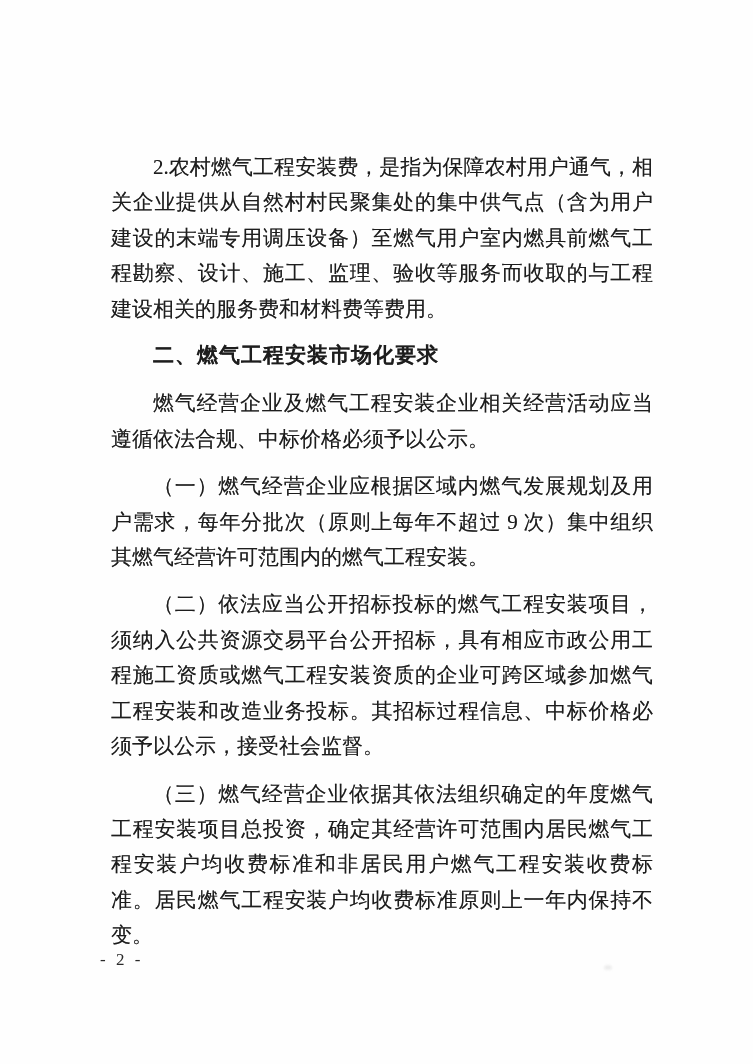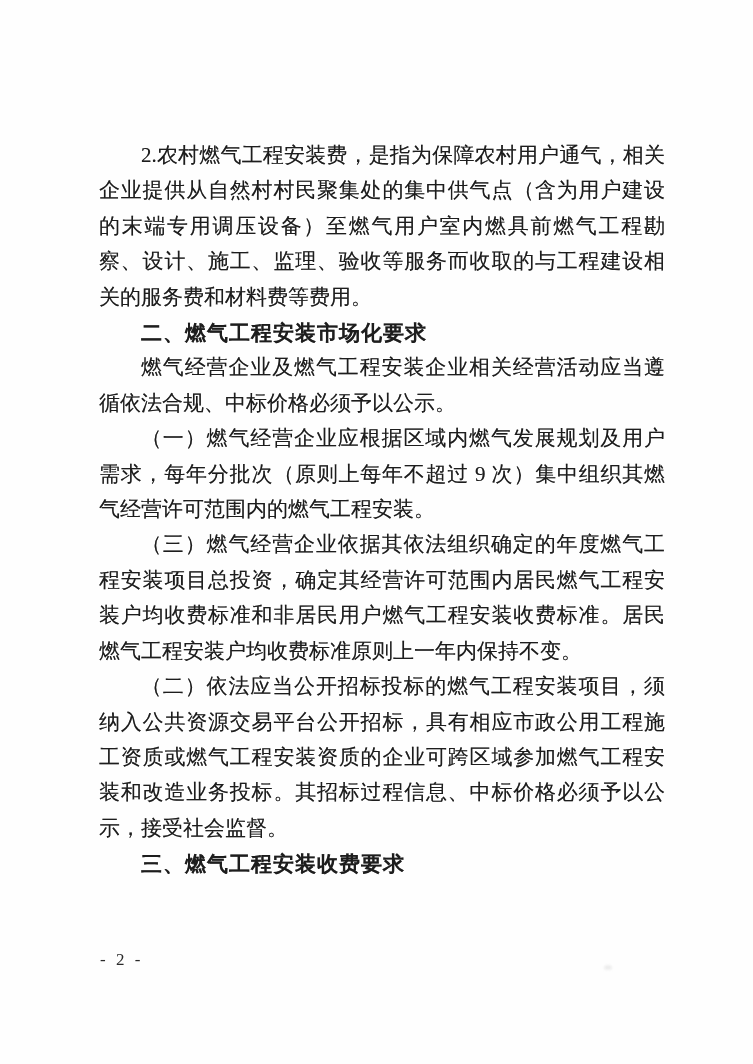--- a/index.html
+++ b/index.html
@@ -20,31 +20,31 @@
     left: 99px;
     top: 138px;
     width: 566px;
     color: #1d1d1d;
     font-size: 21px;
     line-height: 35.4px;
     text-align: justify;
     text-justify: inter-ideograph;
   }
   .content p {
-    margin: 0;
+    margin: 12px;
     padding: 0;
     text-indent: 2em;
   }
   .para-body {
     font-weight: 400;
     
     text-shadow: 0 0 0.4px rgba(30,30,30,0.55);
   }
   .para-heading {
-    font-family: Liberation Sans, sans-serif;
+    font-family: Liberation Mono, monospace;
     font-weight: 700;
     letter-spacing: 1px;
     text-shadow: 0 0 0.4px rgba(20,20,20,0.6);
   }
   .page-number {
     position: absolute;
     left: 100px;
     top: 950px;
     font-size: 17px;
     letter-spacing: 3px;
@@ -65,22 +65,21 @@
 </head>
 <body>
 
 <div class="page">
 
   <div class="content">
     <p class="para-body">2.农村燃气工程安装费，是指为保障农村用户通气，相关企业提供从自然村村民聚集处的集中供气点（含为用户建设的末端专用调压设备）至燃气用户室内燃具前燃气工程勘察、设计、施工、监理、验收等服务而收取的与工程建设相关的服务费和材料费等费用。</p>
     <p class="para-heading">二、燃气工程安装市场化要求</p>
     <p class="para-body">燃气经营企业及燃气工程安装企业相关经营活动应当遵循依法合规、中标价格必须予以公示。</p>
     <p class="para-body">（一）燃气经营企业应根据区域内燃气发展规划及用户需求，每年分批次（原则上每年不超过 9 次）集中组织其燃气经营许可范围内的燃气工程安装。</p>
+    <p class="para-body">（二）依法应当公开招标投标的燃气工程安装项目，须纳入公共资源交易平台公开招标，具有相应市政公用工程施工资质或燃气工程安装资质的企业可跨区域参加燃气工程安装和改造业务投标。其招标过程信息、中标价格必须予以公示，接受社会监督。</p>
     <p class="para-body">（三）燃气经营企业依据其依法组织确定的年度燃气工程安装项目总投资，确定其经营许可范围内居民燃气工程安装户均收费标准和非居民用户燃气工程安装收费标准。居民燃气工程安装户均收费标准原则上一年内保持不变。</p>
-    <p class="para-body">（二）依法应当公开招标投标的燃气工程安装项目，须纳入公共资源交易平台公开招标，具有相应市政公用工程施工资质或燃气工程安装资质的企业可跨区域参加燃气工程安装和改造业务投标。其招标过程信息、中标价格必须予以公示，接受社会监督。</p>
-    <p class="para-heading">三、燃气工程安装收费要求</p>
   </div>
 
   <div class="page-number">- 2 -</div>
 
   <div class="scan-artifact"></div>
 
 </div>
 
 </body></html>

